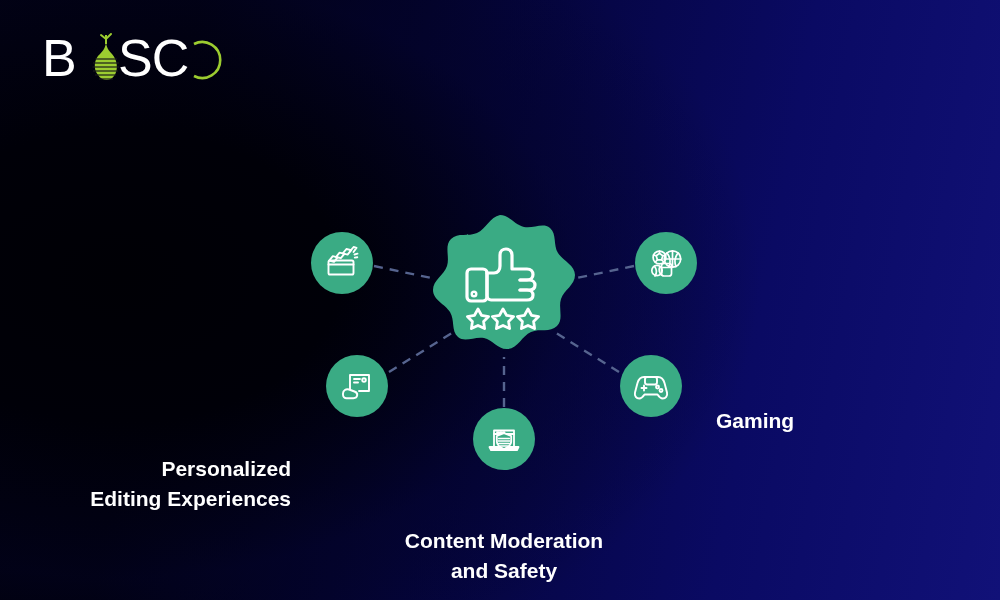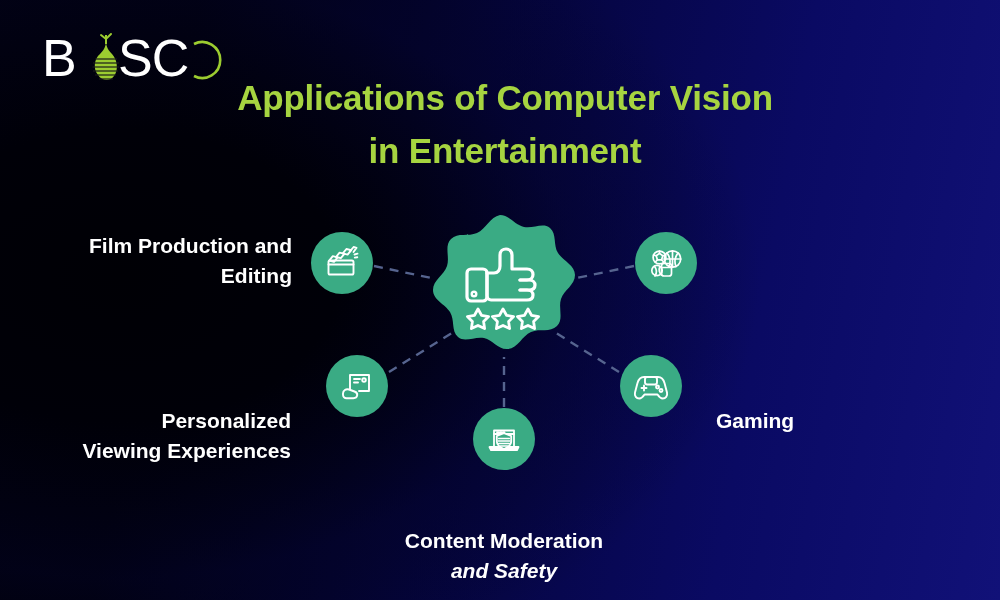--- a/index.html
+++ b/index.html
@@ -132,24 +132,20 @@
         <path d="M64 16 L64 7" stroke="#9ccc30" stroke-width="2" fill="none"></path>
         <path d="M59 7 L64 11 L69 6" stroke="#9ccc30" stroke-width="2" fill="none" stroke-linecap="round"></path>
       </g>
 
       <text x="76" y="48" font-family="Liberation Sans, sans-serif" font-size="52" fill="#ffffff" letter-spacing="-1">SC</text>
 
       <path d="M152 16 A18 18 0 1 1 152 48" stroke="#9ccc30" stroke-width="2.6" fill="none"></path>
     </svg>
   </div>
 
-  <div class="title">
-    <span class="title-line" style="display: block;">Applications of Computer Vision</span>
-    <span class="title-line" style="display: block;">in Entertainment</span>
-  </div>
 
   <svg class="connectors" aria-hidden="true">
     <g stroke="#56648f" stroke-width="2.4" stroke-dasharray="9 7" fill="none" stroke-linecap="butt">
       <line x1="374" y1="266" x2="436" y2="279"></line>
       <line x1="634" y1="266" x2="572" y2="279"></line>
       <line x1="389" y1="372" x2="452" y2="333"></line>
       <line x1="619" y1="372" x2="556" y2="333"></line>
       <line x1="504" y1="407" x2="504" y2="357"></line>
     </g>
   </svg>
@@ -278,33 +274,29 @@
         <g stroke-width="1.3">
           <path d="M12.6 17.5 L23.4 17.5"></path>
           <path d="M12 20 L24 20"></path>
           <path d="M12.6 22.5 L23.4 22.5"></path>
           <path d="M14.5 25 L21.5 25"></path>
         </g>
       </g>
     </svg>
   </div>
 
-  <div class="label label-film">
-    <span style="display: block;">Film Production and</span>
-    <span style="display: block;">Editing</span>
-  </div>
 
 
   <div class="label label-personal">
-    <span style="display: block;">Personalized</span>
-    <span style="display: block;">Viewing Experiences</span>
+    <span style="display: block; margin-top: 48px;">Personalized</span>
+    <span style="display: block;">Editing Experiences</span>
   </div>
 
   <div class="label label-gaming">
     <span style="display: block;">Gaming</span>
   </div>
 
   <div class="label label-moderation">
     <span style="display: block;">Content Moderation</span>
-    <span style="display: block; font-style: italic;">and Safety</span>
+    <span style="display: block;">and Safety</span>
   </div>
 
 </div>
 
 </body></html>

